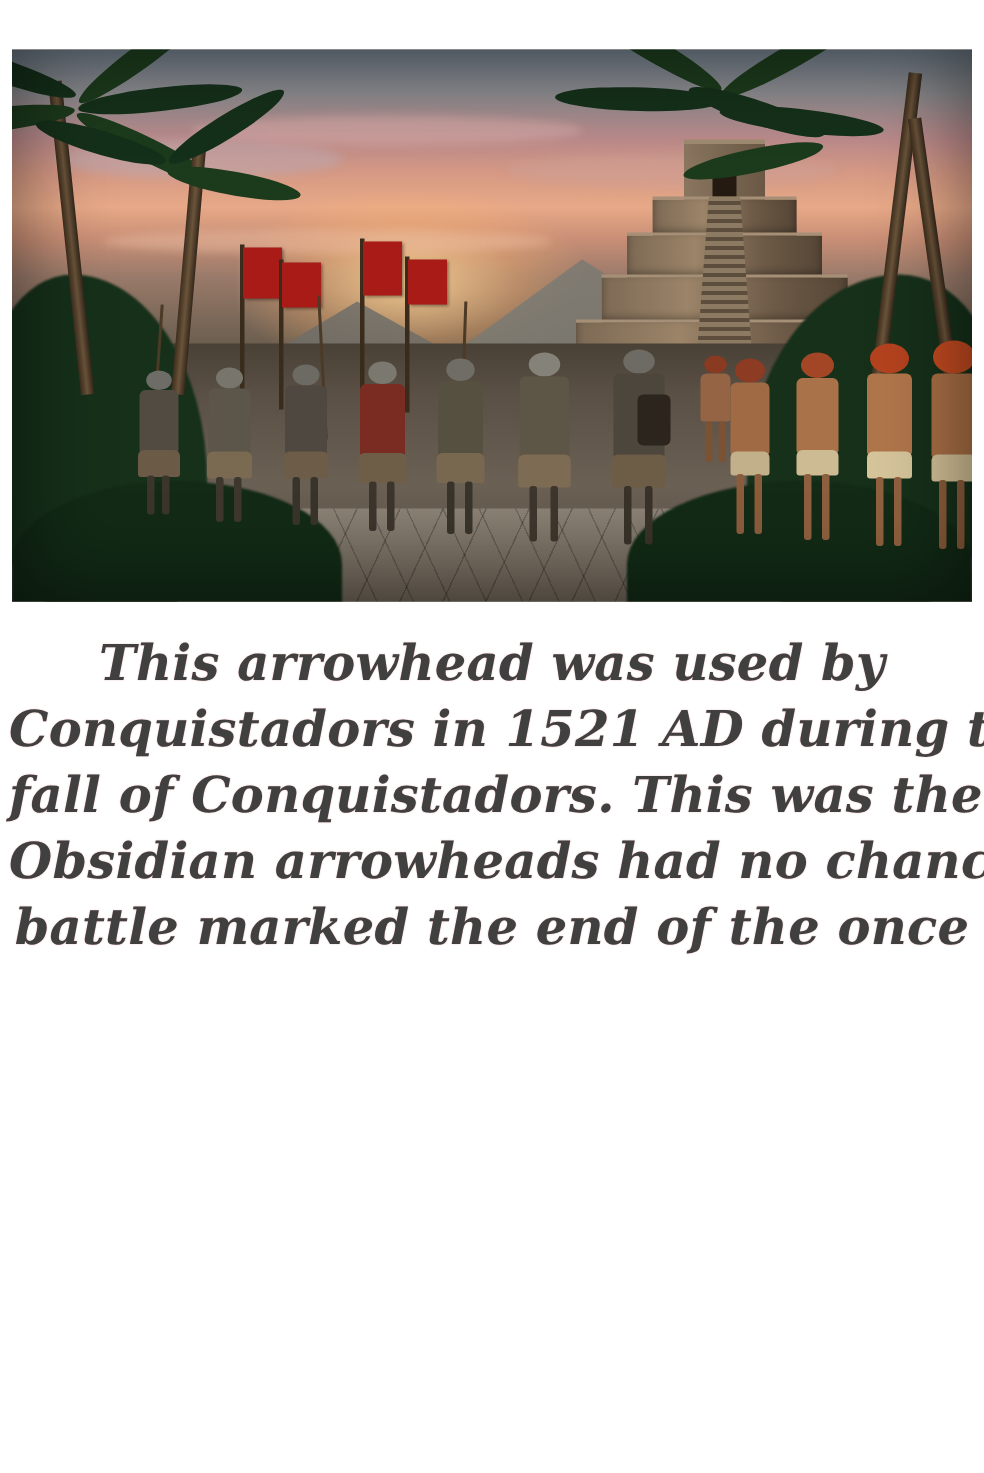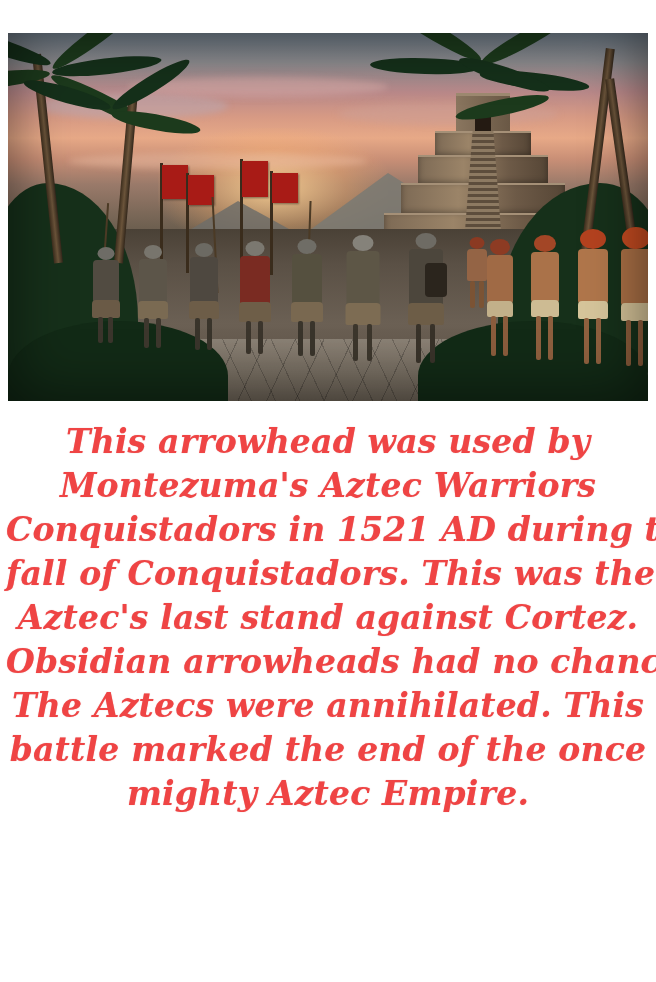--- a/index.html
+++ b/index.html
@@ -239,21 +239,21 @@
   }
 
   
   .caption {
     position: absolute;
     left: 0;
     right: 0;
     top: 420px;
     padding: 0 6px;
     text-align: center;
-    color: #ef4444;
+    color: #404040;
     font-family: "DejaVu Serif", serif;
     font-style: italic;
     font-weight: bold;
     font-size: 33px;
     line-height: 44px;
     letter-spacing: 0.2px;
     text-shadow: 0 0 1px rgba(192,21,21,0.35);
   }
   .caption .line {
     display: block;
@@ -426,23 +426,19 @@
         <div class="legL" style="left:10px; top:44px; height:27px; background:#7b5334;"></div>
         <div class="legR" style="left:19px; top:44px; height:27px; background:#7b5334;"></div>
       </div>
 
       <div class="vignette"></div>
     </div>
   </div>
 
   <div class="caption">
     <span class="line">This arrowhead was used by</span>
-    <span class="line">Montezuma's Aztec Warriors</span>
     <span class="line">Conquistadors in 1521 AD during the</span>
     <span class="line">fall of Conquistadors. This was the</span>
-    <span class="line">Aztec's last stand against Cortez.</span>
     <span class="line">Obsidian arrowheads had no chance</span>
-    <span class="line">The Aztecs were annihilated. This</span>
     <span class="line">battle marked the end of the once</span>
-    <span class="line">mighty Aztec Empire.</span>
   </div>
 
 </div>
 
 </body></html>

